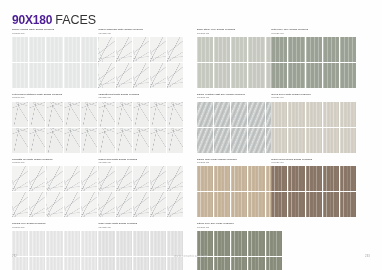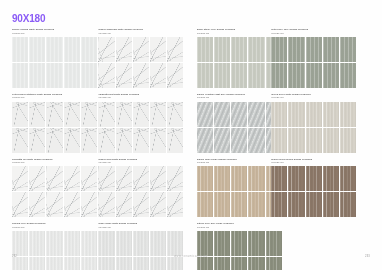--- a/index.html
+++ b/index.html
@@ -16,21 +16,21 @@
     padding:0;
   }
 
   
   .header{
     position:absolute;
     left:12px; top:13px;
     display:flex;align-items:baseline;gap:3px;
   }
   .header .bold{
-    font-size:10px;font-weight:bold;color:#8b5cf6;
+    font-size:12px;font-weight:bold;color:#4c1d95;
     letter-spacing:-0.2px;
   }
   .header .light{
     font-size:12.5px;font-weight:normal;color:#333;
     letter-spacing:0px;
   }
 
   
   .grid{
     position:absolute;
@@ -149,20 +149,21 @@
     font-size:2.6px;color:#999;letter-spacing:.2px;
   }
 </style>
 </head>
 <body>
 
 <div id="page">
 
   <div class="header">
     <span class="bold">90X180</span>
+    <span class="light">FACES</span>
   </div>
 
   <div class="grid" id="grid">
       <div class="col c1">
         <div class="panel">
           <div class="caption">
             <span class="cap-l1">bianco carrara white design ceramica</span>
             <span class="cap-l2">90x180 cm</span>
           </div>
           <div class="sheet">

